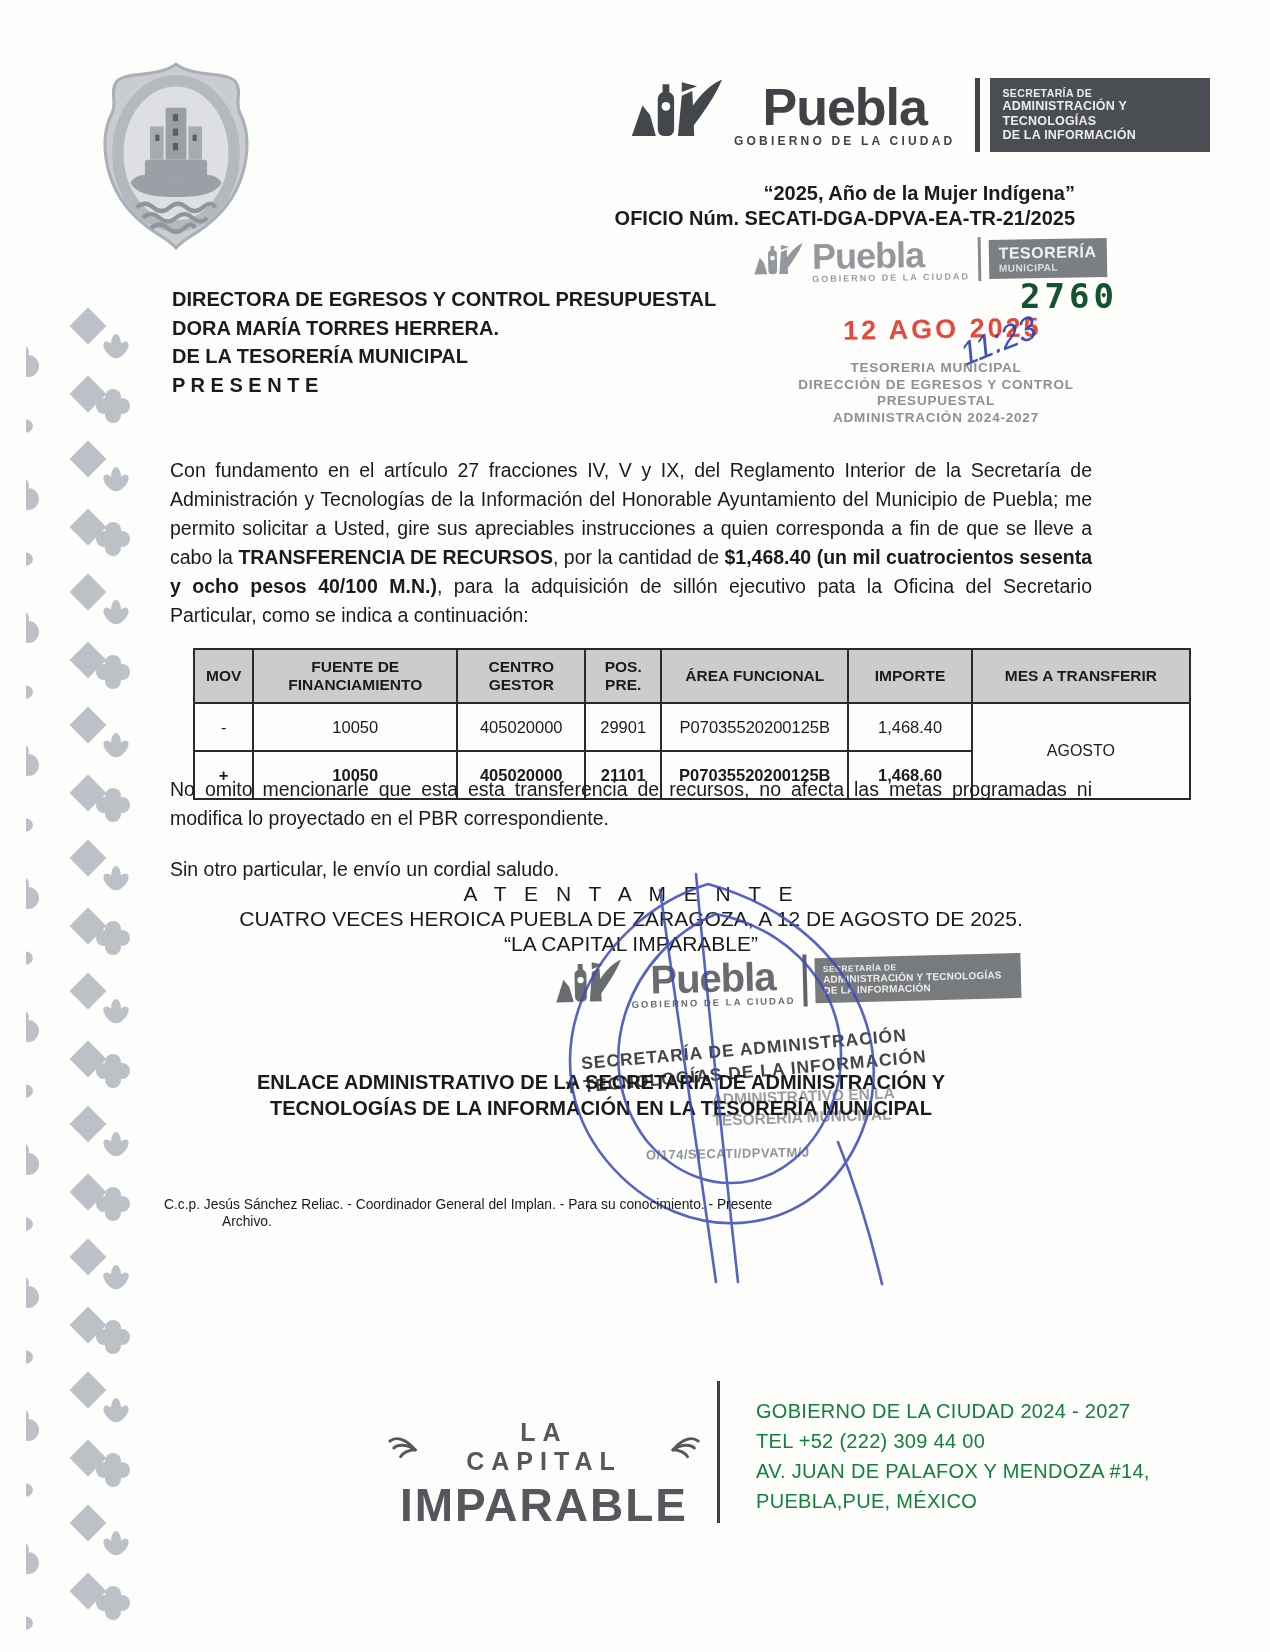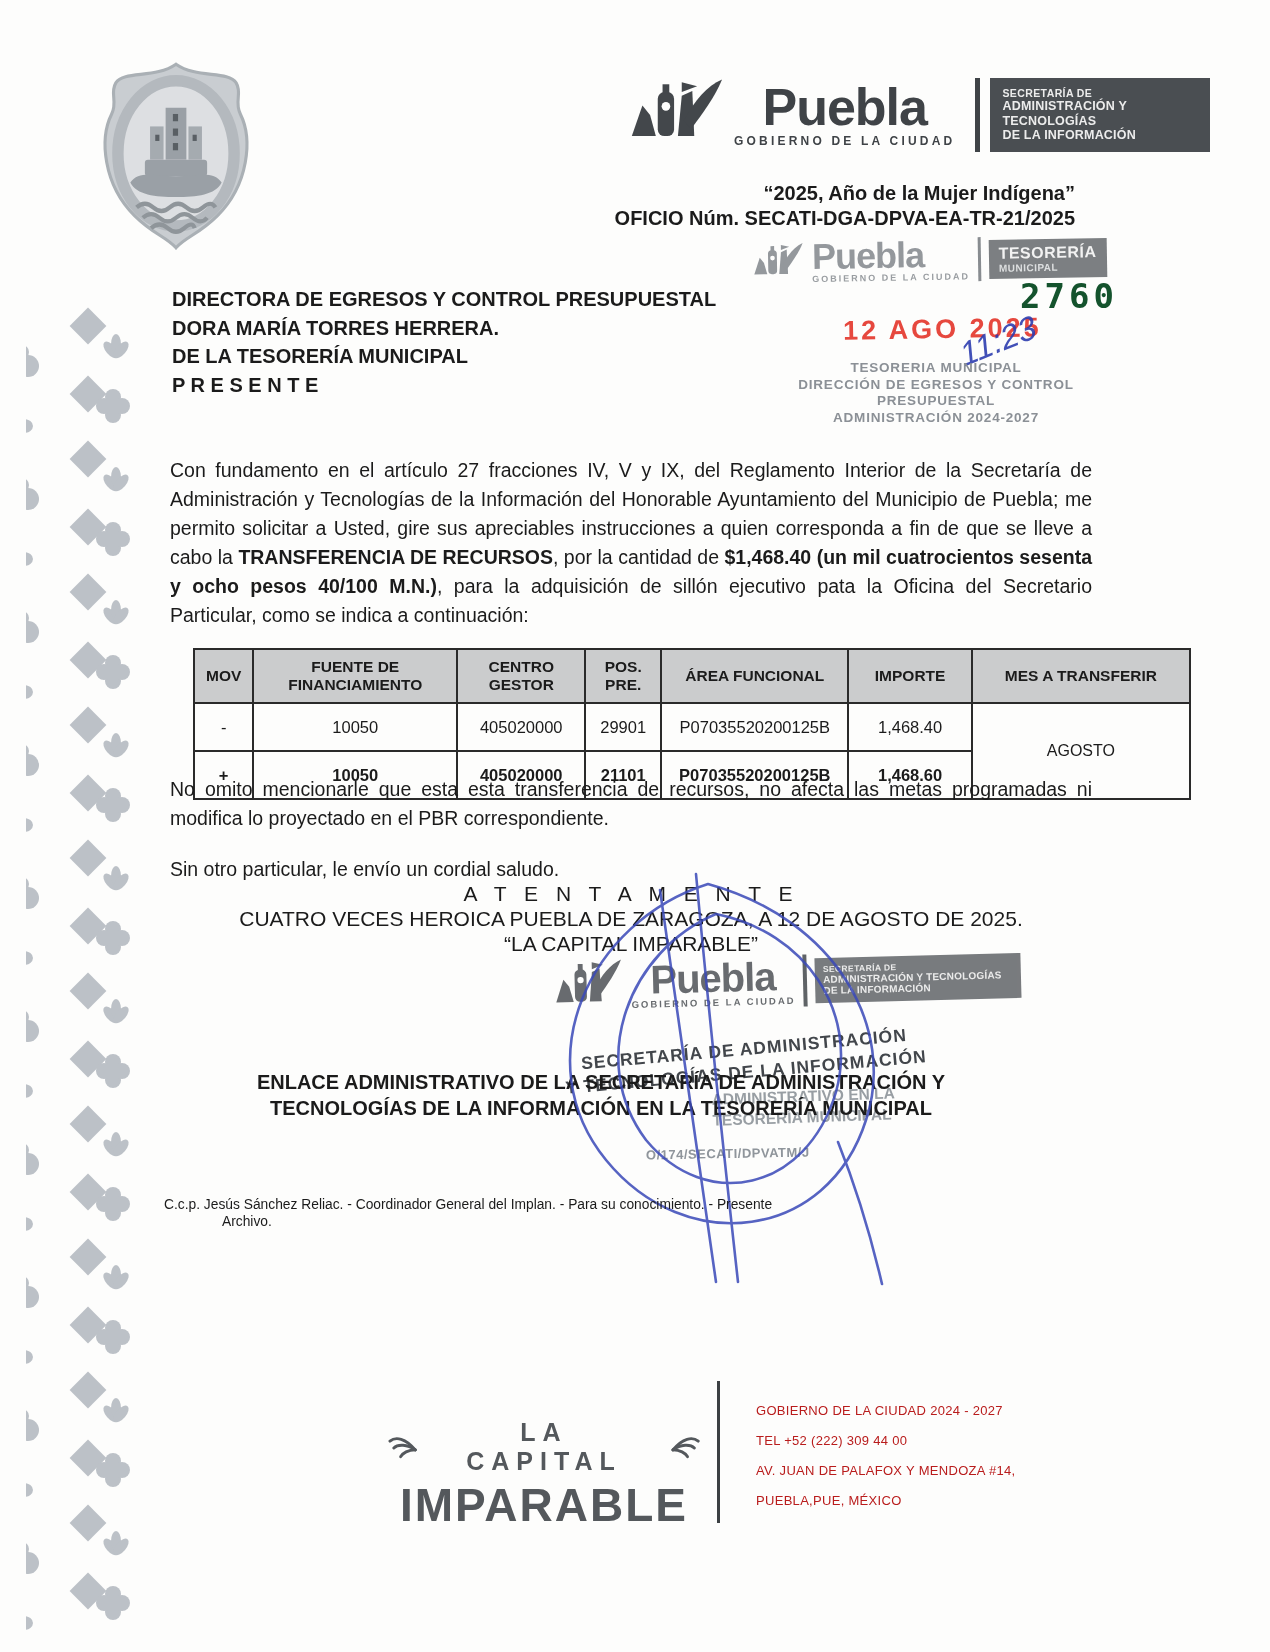--- a/index.html
+++ b/index.html
@@ -82,21 +82,21 @@
   
   .cc{left:164px;top:1196px;font-size:13.8px;line-height:17px;}
   .cc .ind{margin-left:58px;}
 
   
   .f-logo{left:388px;top:1418px;width:312px;text-align:center;color:#54585c;}
   .f-logo .row1{display:flex;align-items:center;justify-content:center;gap:22px;}
   .f-logo .cap{font-size:25px;font-weight:bold;letter-spacing:7px;}
   .f-logo .imp{font-size:46px;font-weight:800;letter-spacing:2px;margin-top:2px;}
   .f-divider{left:717px;top:1381px;width:3px;height:142px;background:#3c4043;}
-  .f-text{left:756px;top:1396px;font-size:13px;color:#b91c1c;line-height:30px;letter-spacing:.3px;}
+  .f-text{left:756px;top:1396px;font-size:20px;color:#15803d;line-height:30px;letter-spacing:.3px;}
 
   .scribble{left:408px;top:862px;pointer-events:none;}
 </style>
 </head>
 <body>
 
 <div class="page">
 
   <svg width="0" height="0" style="position:absolute">
     <defs>

